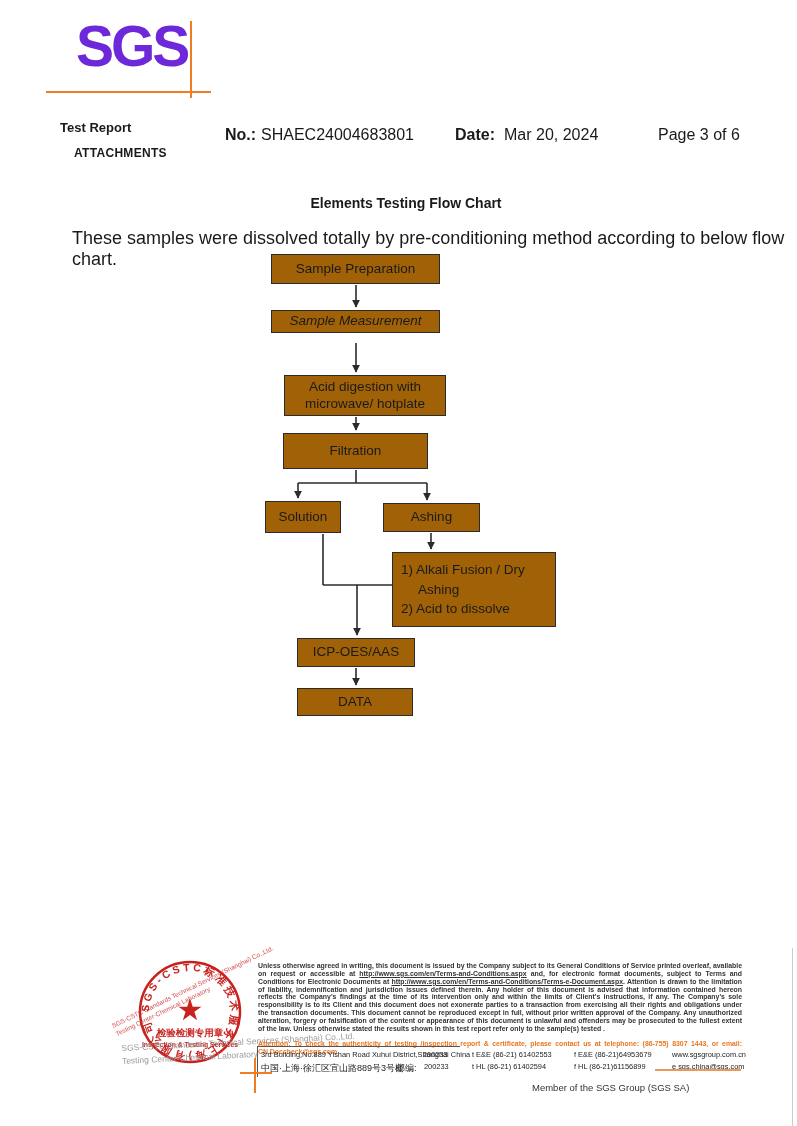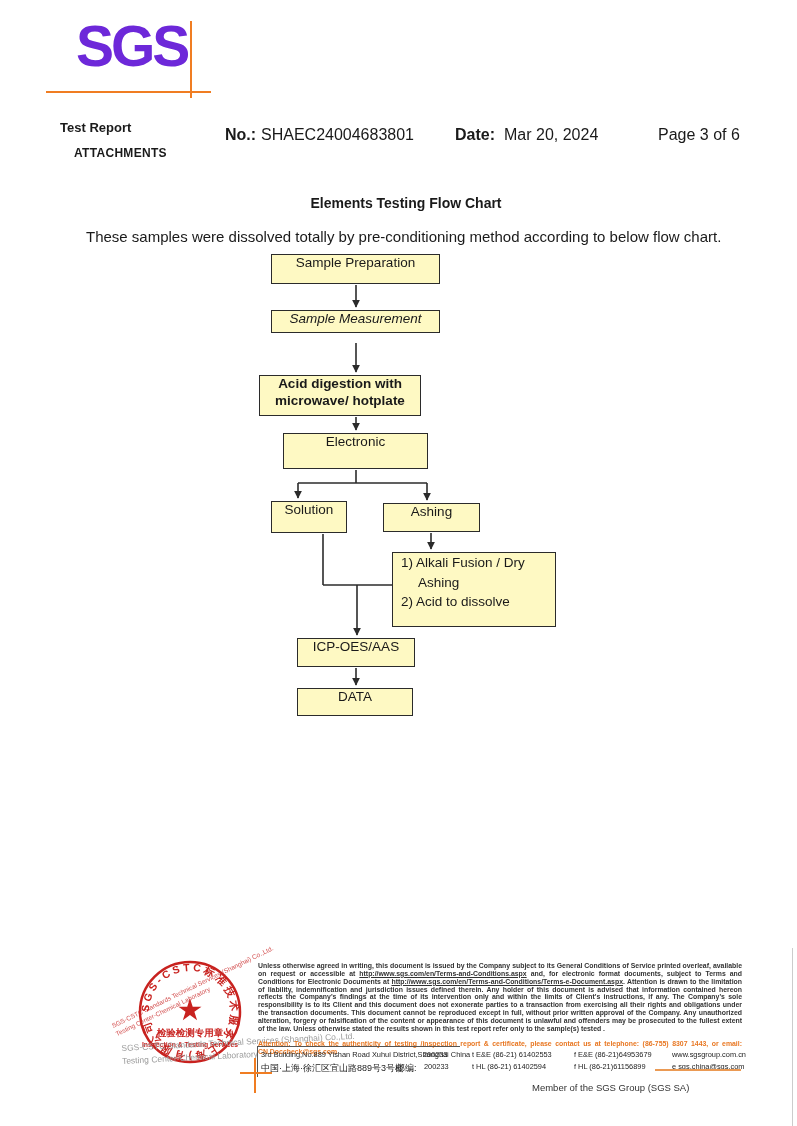--- a/index.html
+++ b/index.html
@@ -22,31 +22,31 @@
   .hdr{top:126px;font-size:16px;}
   .hdr-b{font-weight:bold;}
   .no-label{left:225px;}
   .no-value{left:261px;}
   .date-label{left:455px;}
   .date-value{left:504px;}
   .page-ind{left:658px;}
 
   
   .flow-title{left:0;top:195px;width:812px;text-align:center;font-size:14px;font-weight:bold;}
-  .intro{left:72px;top:228px;font-size:15px;margin-left:14px;}
-
-  
-  .fbox{position:absolute;box-sizing:border-box;border:1.5px solid #2b2b2b;background:#fef9c3;
-    display:flex;flex-direction:column;align-items:center;justify-content:flex-start;
+  .intro{left:72px;top:228px;font-size:18px;}
+
+  
+  .fbox{position:absolute;box-sizing:border-box;border:1.5px solid #2b2b2b;background:#a16207;
+    display:flex;flex-direction:column;align-items:center;justify-content:center;
     font-size:13.5px;line-height:1.25;text-align:center;}
   .fb0{left:271px;top:254px;width:169px;height:30px;}
   .fb1{left:271px;top:310px;width:169px;height:23px;font-style:italic;}
-  .fb2{left:259px;top:375px;width:162px;height:41px;font-weight:bold;}
+  .fb2{left:284px;top:375px;width:162px;height:41px;}
   .fb3{left:283px;top:433px;width:145px;height:36px;}
-  .fb4{left:265px;top:501px;width:76px;height:32px;margin-left:6px;}
+  .fb4{left:265px;top:501px;width:76px;height:32px;}
   .fb5{left:383px;top:503px;width:97px;height:29px;}
   .fb6{left:392px;top:552px;width:164px;height:75px;align-items:flex-start;
        text-align:left;padding-left:8px;line-height:1.45;}
   .fb6 .indent{padding-left:17px;}
   .fb7{left:297px;top:638px;width:118px;height:29px;}
   .fb8{left:297px;top:688px;width:116px;height:28px;}
   .connector-svg{left:0;top:0;pointer-events:none;}
 
   
   .seal-svg{left:130px;top:952px;}
@@ -128,21 +128,21 @@
     <span>Sample Preparation</span>
   </div>
   <div class="fbox fb1">
     <span>Sample Measurement</span>
   </div>
   <div class="fbox fb2">
     <span>Acid digestion with</span>
     <span>microwave/ hotplate</span>
   </div>
   <div class="fbox fb3">
-    <span>Electronic</span>
+    <span>Filtration</span>
   </div>
   <div class="fbox fb4">
     <span>Solution</span>
   </div>
   <div class="fbox fb5">
     <span>Ashing</span>
   </div>
   <div class="fbox fb6">
     <span>1) Alkali Fusion / Dry</span>
     <span class="indent">Ashing</span>

